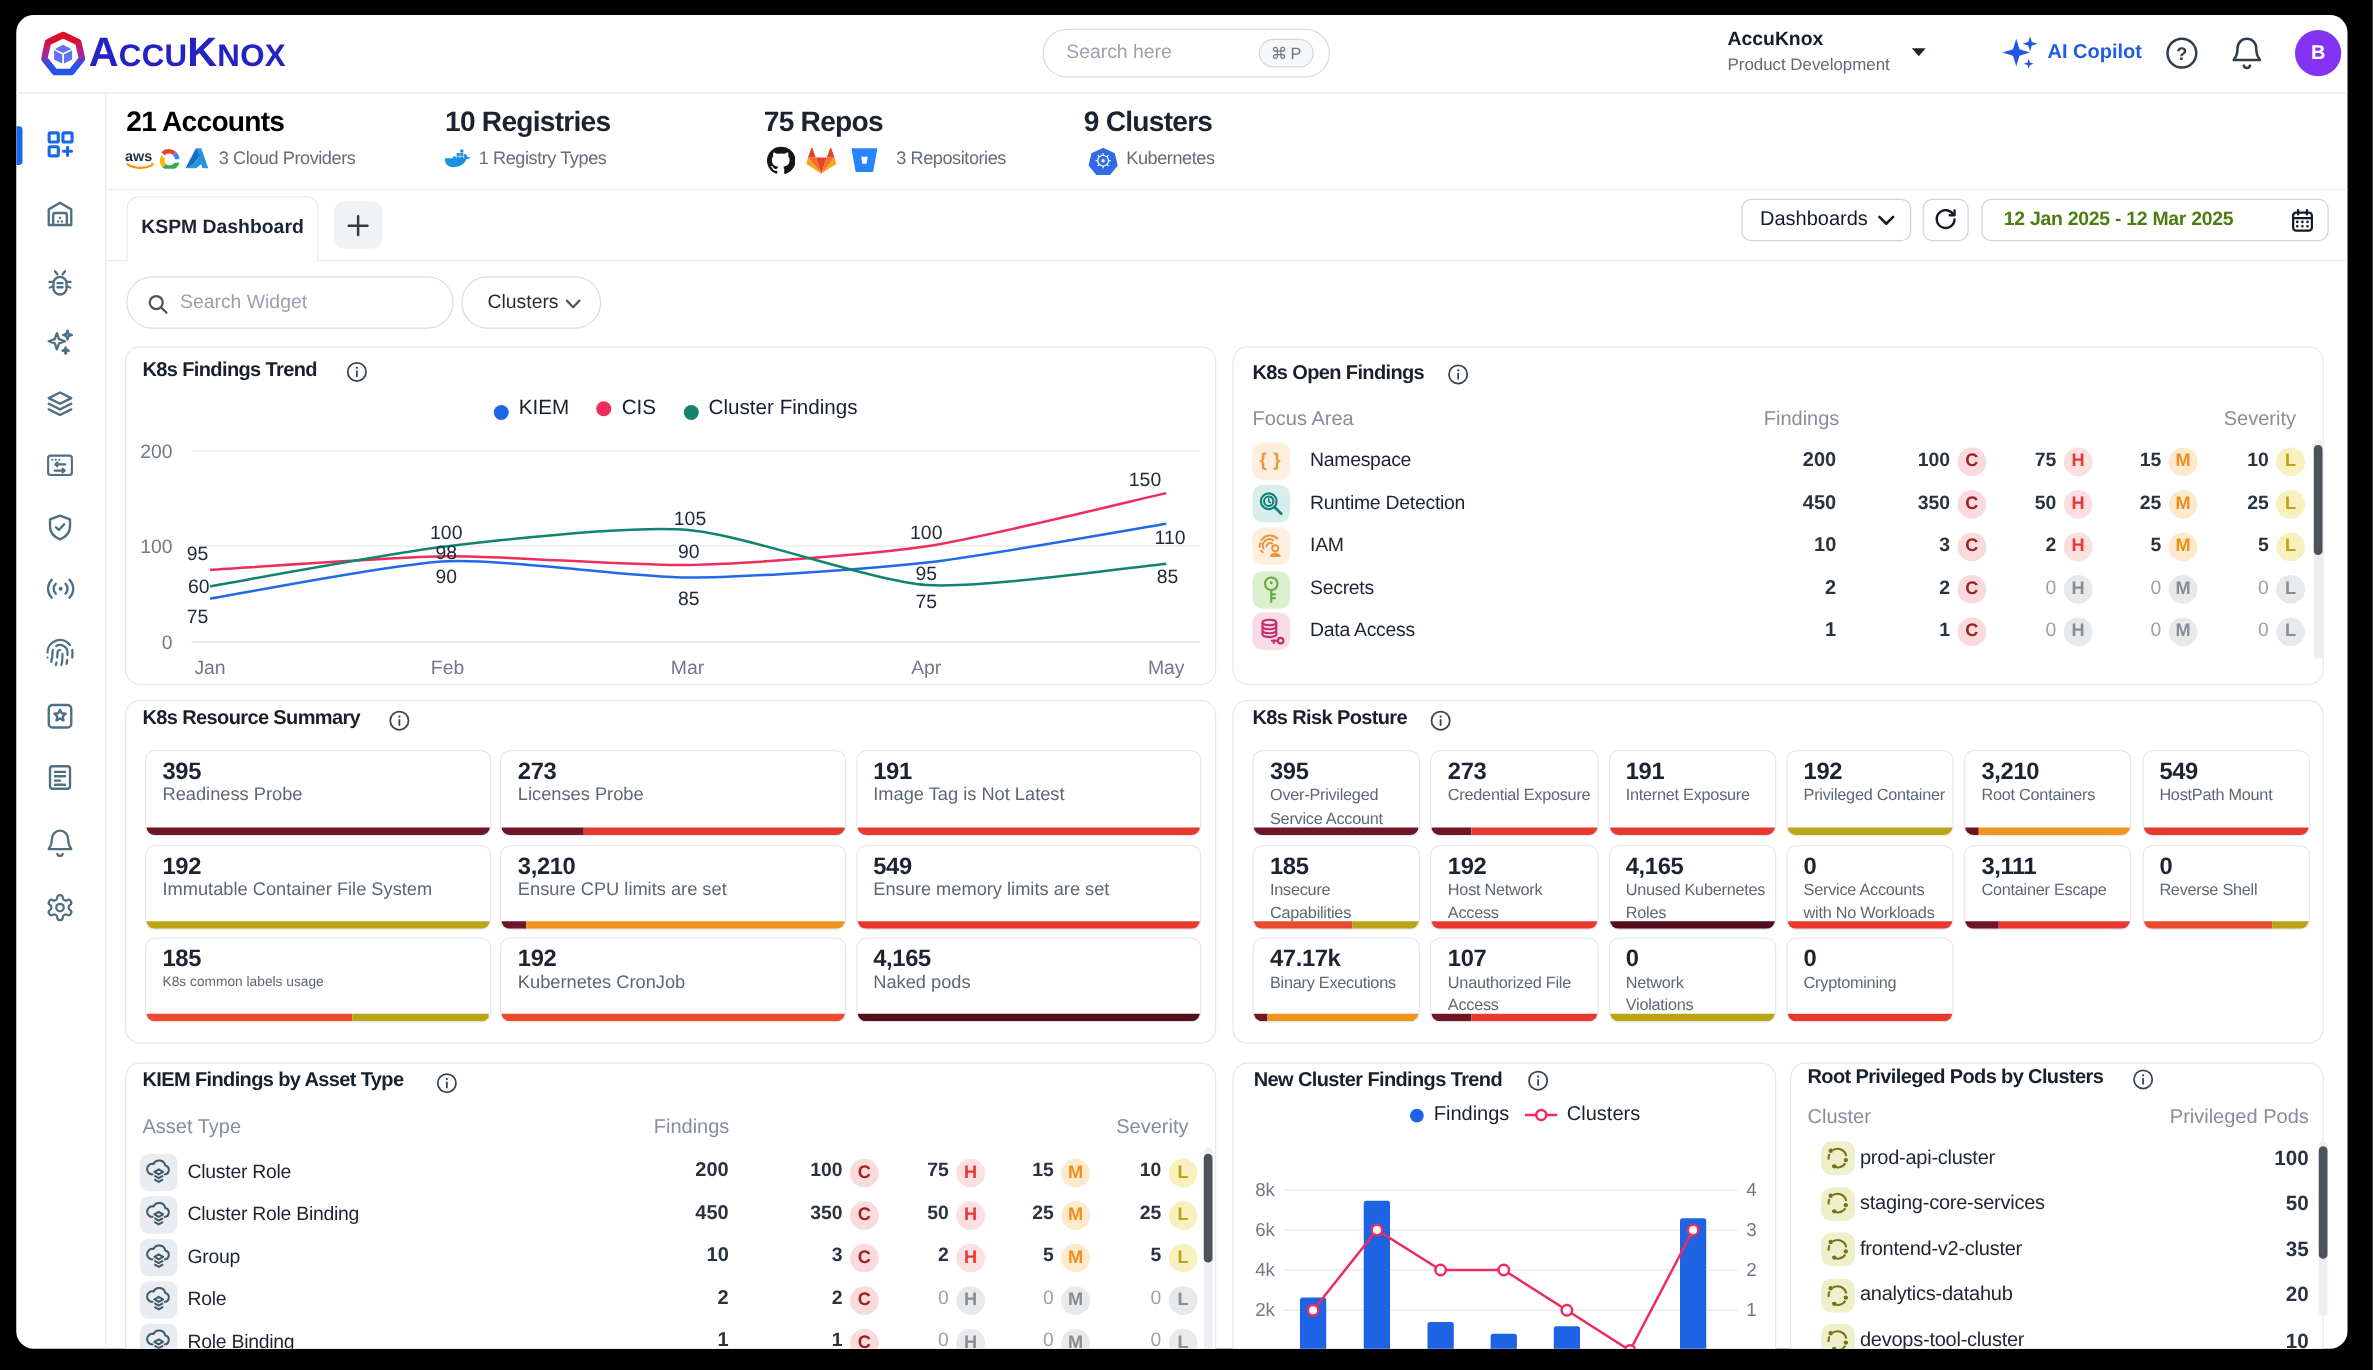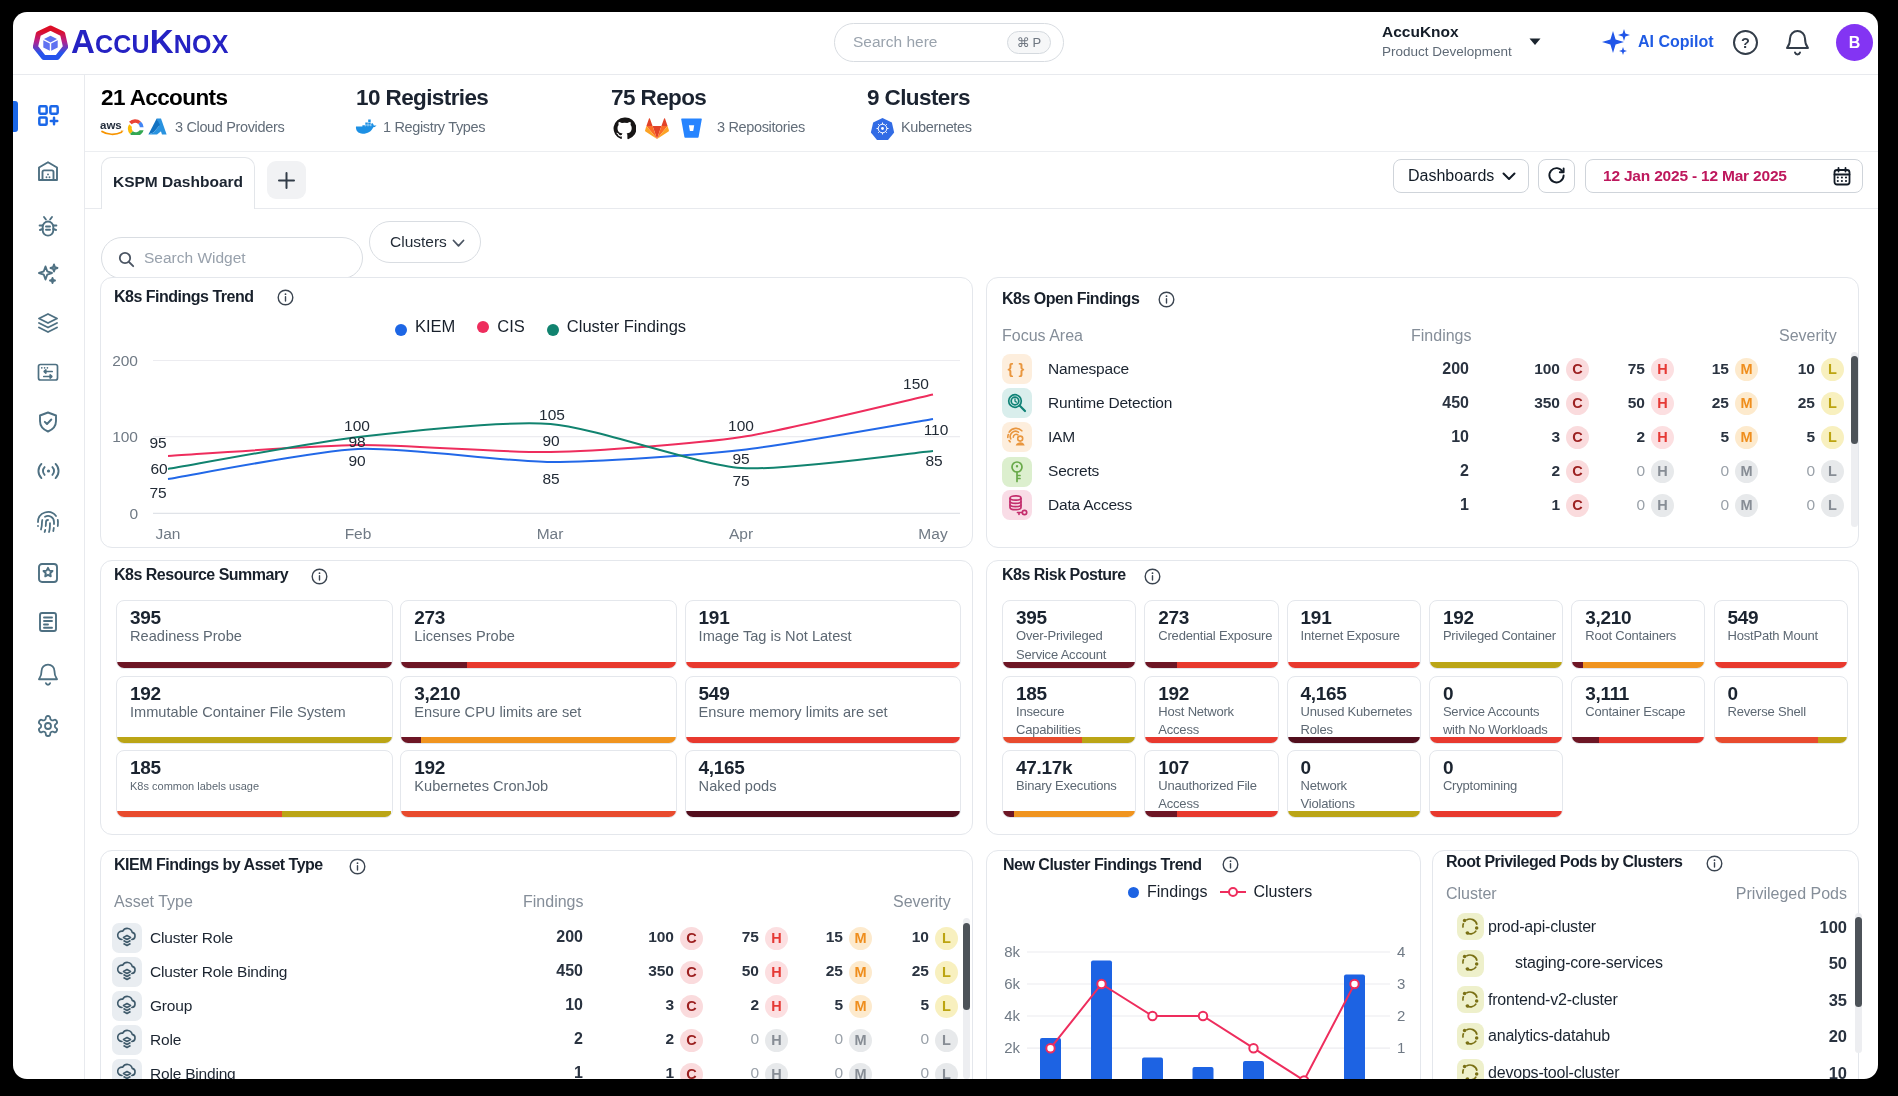--- a/index.html
+++ b/index.html
@@ -259,31 +259,31 @@
           </svg>
   </div>
 
   <div class="abs" style="left:1538px;top:159px;width:37px;height:34px;border:1px solid #cfd4da;border-radius:8px;background:#fff;"></div>
   <svg class="abs" style="left:1547px;top:166px" width="19" height="19" viewBox="0 0 20 20" fill="none" stroke="#121b26" stroke-width="2" stroke-linecap="round">
     <path d="M16.5 6 A7.5 7.5 0 1 0 17.5 10"></path>
           <path d="M17.5 2.5 V6.5 H13.5" stroke-linejoin="round"></path>
   </svg>
 
   <div class="abs" style="left:1585px;top:159px;width:278px;height:34px;border:1px solid #cfd4da;border-radius:8px;background:#fff;">
-    <span style="position:absolute;left:17px;top:7px;font-size:15.5px;color:#be185d;font-weight:bold;letter-spacing:-0.2px;">12 Jan 2025 - 12 Mar 2025</span>
+    <span style="position:absolute;left:17px;top:7px;font-size:15.5px;color:#4d7c0f;font-weight:bold;letter-spacing:-0.2px;">12 Jan 2025 - 12 Mar 2025</span>
     <svg style="position:absolute;right:11px;top:7px" width="18" height="19" viewBox="0 0 18 19" fill="none" stroke="#121b26" stroke-width="1.8" stroke-linecap="round">
       <rect x="1.5" y="3" width="15" height="14.5" rx="2.5"></rect>
             <path d="M1.5 7.5 H16.5 M5.5 1 V4.5 M12.5 1 V4.5"></path>
       <path d="M4.8 10.5 h.01 M8.9 10.5 h.01 M13 10.5 h.01 M4.8 14 h.01 M8.9 14 h.01 M13 14 h.01" stroke-width="2.1"></path>
     </svg>
   </div>
 </div>
 
 <div id="filters">
-  <div class="abs" style="left:101px;top:221px;width:262px;height:42px;border:1.5px solid #d9dde2;border-radius:21px;background:#fff;margin-top:16px;">
+  <div class="abs" style="left:101px;top:221px;width:262px;height:42px;border:1.5px solid #d9dde2;border-radius:21px;background:#fff;">
     <svg style="position:absolute;left:16px;top:13px" width="17" height="17" viewBox="0 0 17 17" fill="none" stroke="#4b5563" stroke-width="1.8" stroke-linecap="round">
             <circle cx="7" cy="7" r="5.2"></circle>
             <path d="M11 11 L15.2 15.2"></path>
           </svg>
     <span style="position:absolute;left:42px;top:11px;font-size:15.5px;color:#98a1ac;">Search Widget</span>
   </div>
   <div class="abs" style="left:369px;top:221px;width:112px;height:42px;border:1.5px solid #d9dde2;border-radius:21px;background:#fff;">
     <span style="position:absolute;left:20px;top:11px;font-size:15.5px;color:#242d38;">Clusters</span>
     <svg style="position:absolute;right:15px;top:17px" width="13" height="9" viewBox="0 0 13 9" fill="none" stroke="#4b5563" stroke-width="1.8" stroke-linecap="round" stroke-linejoin="round">
             <path d="M1.5 1.5 L6.5 6.8 L11.5 1.5"></path>
@@ -813,21 +813,21 @@
   </svg>
   <div class="rowlbl" style="left:1488px;top:917.5px;font-size:16px;">prod-api-cluster</div>
   <div class="rownum" style="left:1767px;top:917.5px;width:80px;font-size:16.5px;font-weight:bold;">100</div>
   <div class="icbox" style="left:1457px;top:949.5px;width:27px;height:27px;border-radius:8px;background:#eef0cb;"></div>
   <svg class="abs" style="left:1460px;top:952px" width="20" height="20" viewBox="0 0 24 24" fill="none" stroke="#7a7015" stroke-width="2">
     <path d="M7.5 5 A8.5 8.5 0 0 1 20.4 10.5 M19.5 17.5 A8.5 8.5 0 0 1 7 19.7 M3.6 14 A8.5 8.5 0 0 1 4.3 8.5"></path>
     <circle cx="5.5" cy="5.5" r="2.1" fill="#7a7015" stroke="none"></circle>
           <circle cx="20" cy="14.5" r="2.1" fill="#7a7015" stroke="none"></circle>
           <circle cx="9" cy="20.5" r="2.1" fill="#7a7015" stroke="none"></circle>
   </svg>
-  <div class="rowlbl" style="left:1488px;top:954px;font-size:16px;margin-left:27px;">staging-core-services</div>
+  <div class="rowlbl" style="left:1488px;top:954px;font-size:16px;">staging-core-services</div>
   <div class="rownum" style="left:1767px;top:954px;width:80px;font-size:16.5px;font-weight:bold;">50</div>
   <div class="icbox" style="left:1457px;top:986.0px;width:27px;height:27px;border-radius:8px;background:#eef0cb;"></div>
   <svg class="abs" style="left:1460px;top:989px" width="20" height="20" viewBox="0 0 24 24" fill="none" stroke="#7a7015" stroke-width="2">
     <path d="M7.5 5 A8.5 8.5 0 0 1 20.4 10.5 M19.5 17.5 A8.5 8.5 0 0 1 7 19.7 M3.6 14 A8.5 8.5 0 0 1 4.3 8.5"></path>
     <circle cx="5.5" cy="5.5" r="2.1" fill="#7a7015" stroke="none"></circle>
           <circle cx="20" cy="14.5" r="2.1" fill="#7a7015" stroke="none"></circle>
           <circle cx="9" cy="20.5" r="2.1" fill="#7a7015" stroke="none"></circle>
   </svg>
   <div class="rowlbl" style="left:1488px;top:990.5px;font-size:16px;">frontend-v2-cluster</div>
   <div class="rownum" style="left:1767px;top:990.5px;width:80px;font-size:16.5px;font-weight:bold;">35</div>

